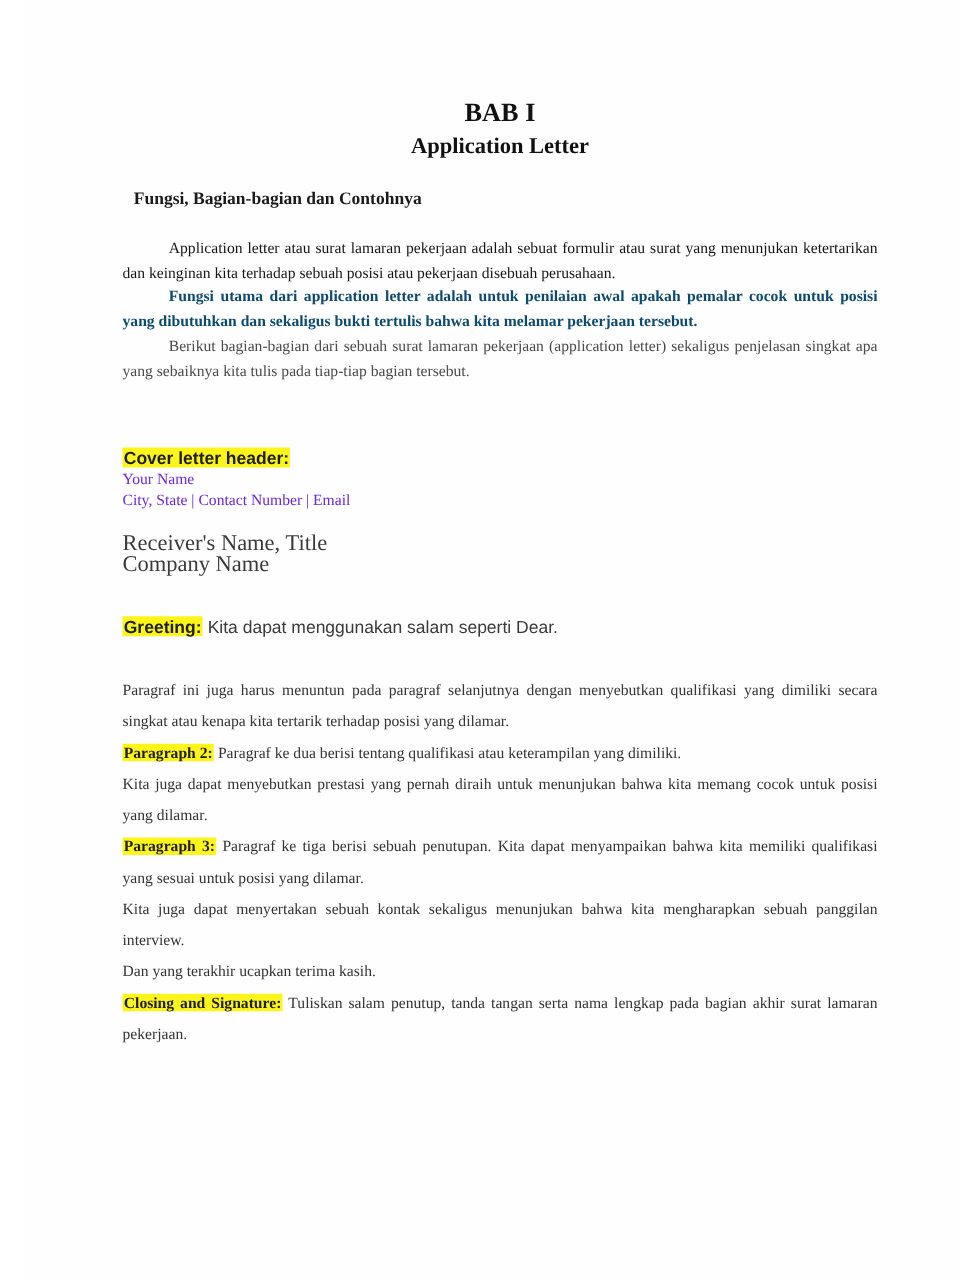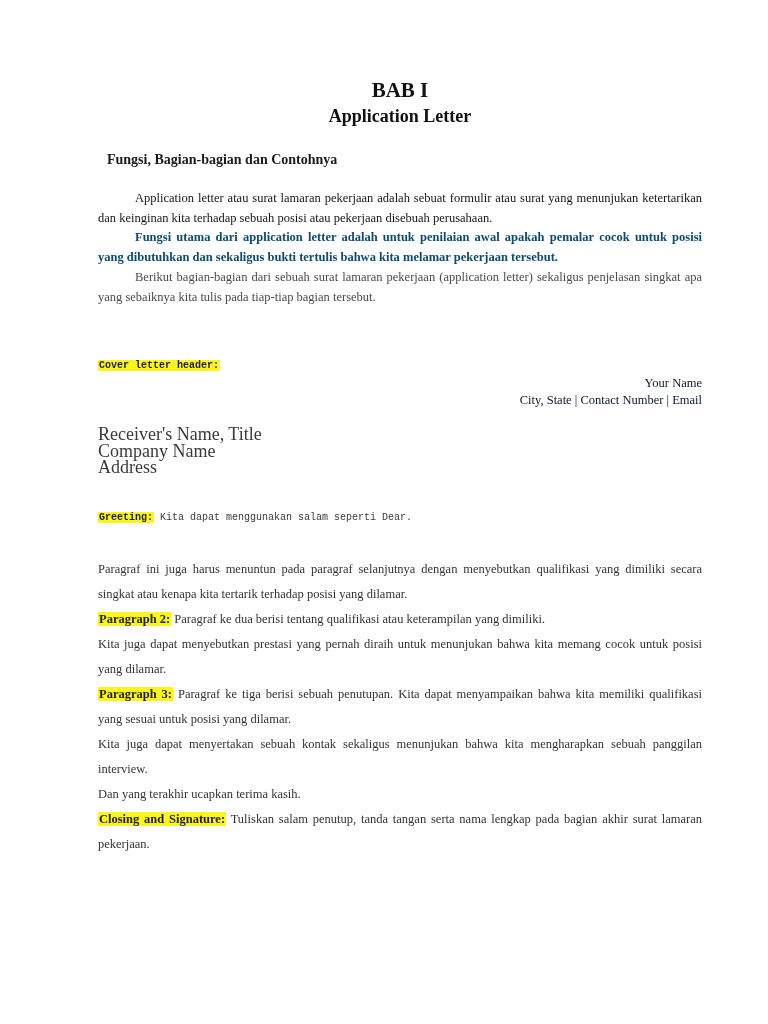--- a/index.html
+++ b/index.html
@@ -67,31 +67,31 @@
     .para + .para { margin-top: 0; }
     .para.spaced { margin-top: 1px; }
 
     .hl {
       background: #fbf51b;
       font-weight: bold;
       color: #1e1e1e;
       padding: 0 1px;
     }
     .label-line {
-      font-size: 10px;
+      font-size: 14px;
       line-height: 18px;
-      font-family: Liberation Mono, monospace;
+      font-family: Liberation Sans, sans-serif;
       color: #3a3a3a;
     }
     .cover-header { margin-top: 50px; }
     .center-block {
-      text-align: right;
+      text-align: left;
       font-size: 12.5px;
       line-height: 17px;
-      color: #0f172a;
+      color: #6d28d9;
       font-family: "Liberation Serif", "DejaVu Serif", serif;
     }
     .receiver {
       margin-top: 17px;
       font-size: 18px;
       line-height: 16.5px;
       color: #3a3a3a;
       font-family: "Liberation Serif", "DejaVu Serif", serif;
     }
     .greeting { margin-top: 33px; }
@@ -123,21 +123,20 @@
     <div class="label-line cover-header">
       <span class="hl">Cover letter header:</span>
     </div>
     <div class="center-block">
       <div>Your Name</div>
       <div>City, State | Contact Number | Email</div>
     </div>
     <div class="receiver">
       <div>Receiver's Name, Title</div>
       <div>Company Name</div>
-      <div>Address</div>
     </div>
 
     <div class="label-line greeting">
       <span class="hl">Greeting:</span><span> Kita dapat menggunakan salam seperti Dear.</span>
     </div>
 
     <div class="body-block p1">
       <p class="body-line">Paragraf ini juga harus menuntun pada paragraf selanjutnya dengan menyebutkan qualifikasi yang dimiliki secara singkat atau kenapa kita tertarik terhadap posisi yang dilamar.</p>
 
       <p class="body-line">

